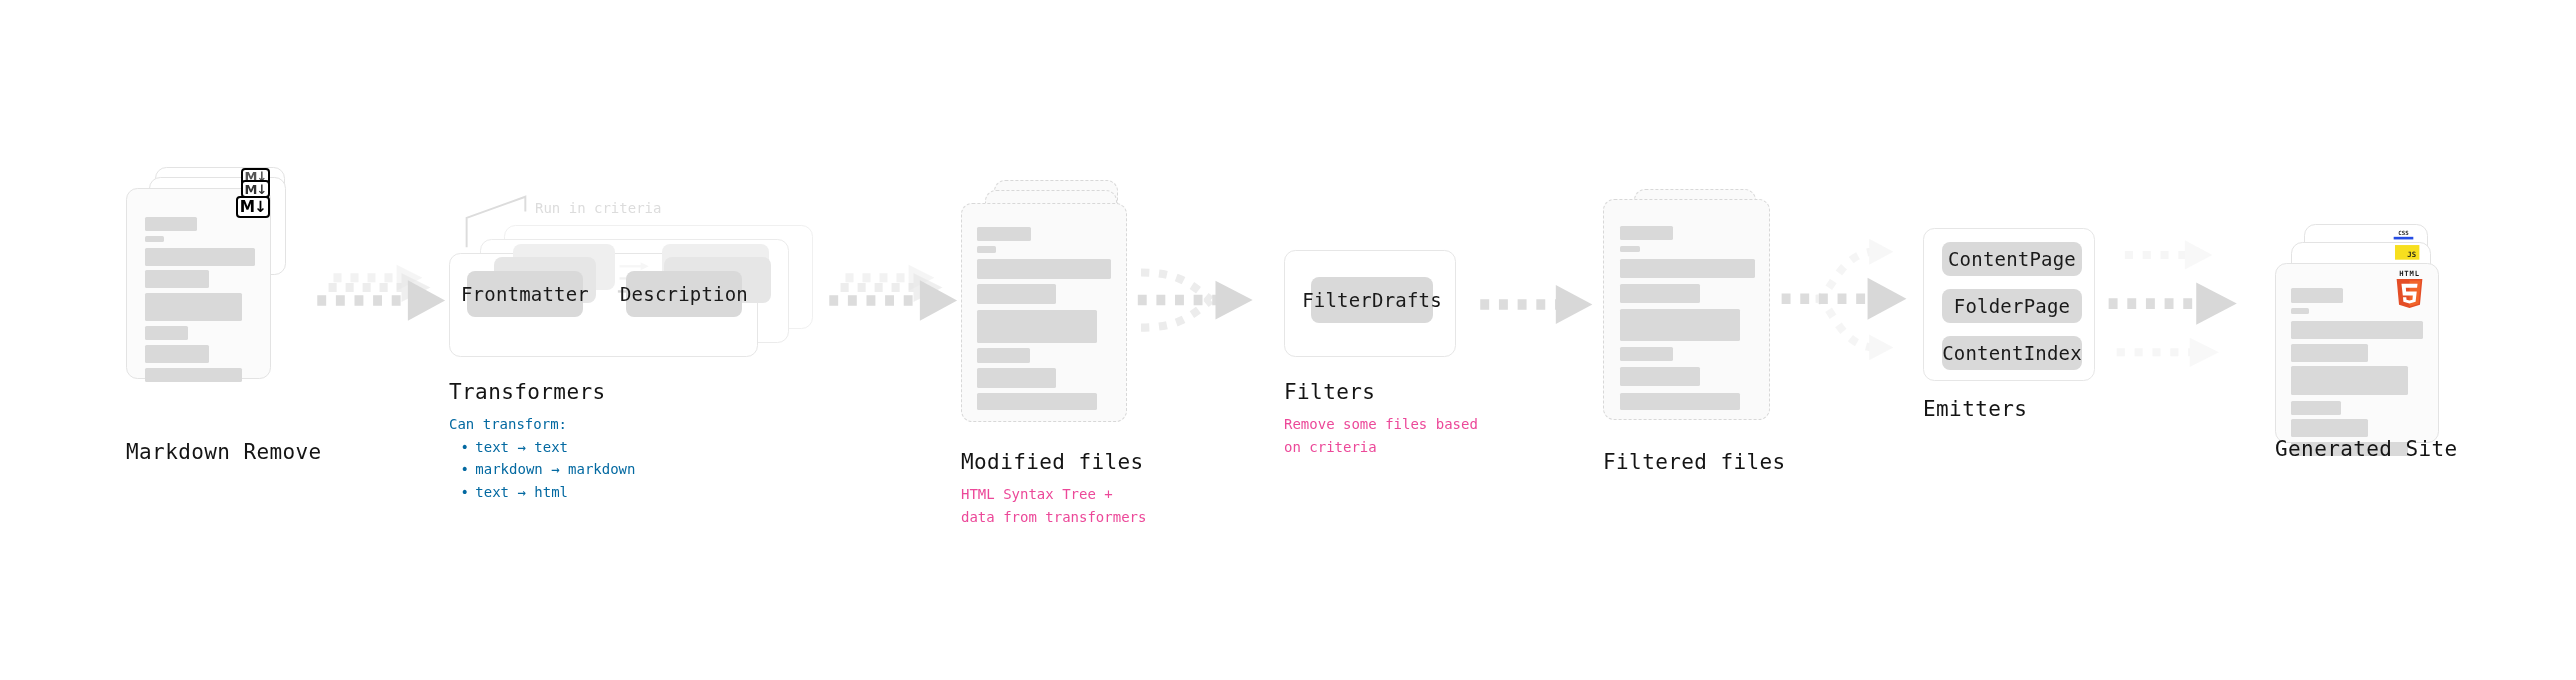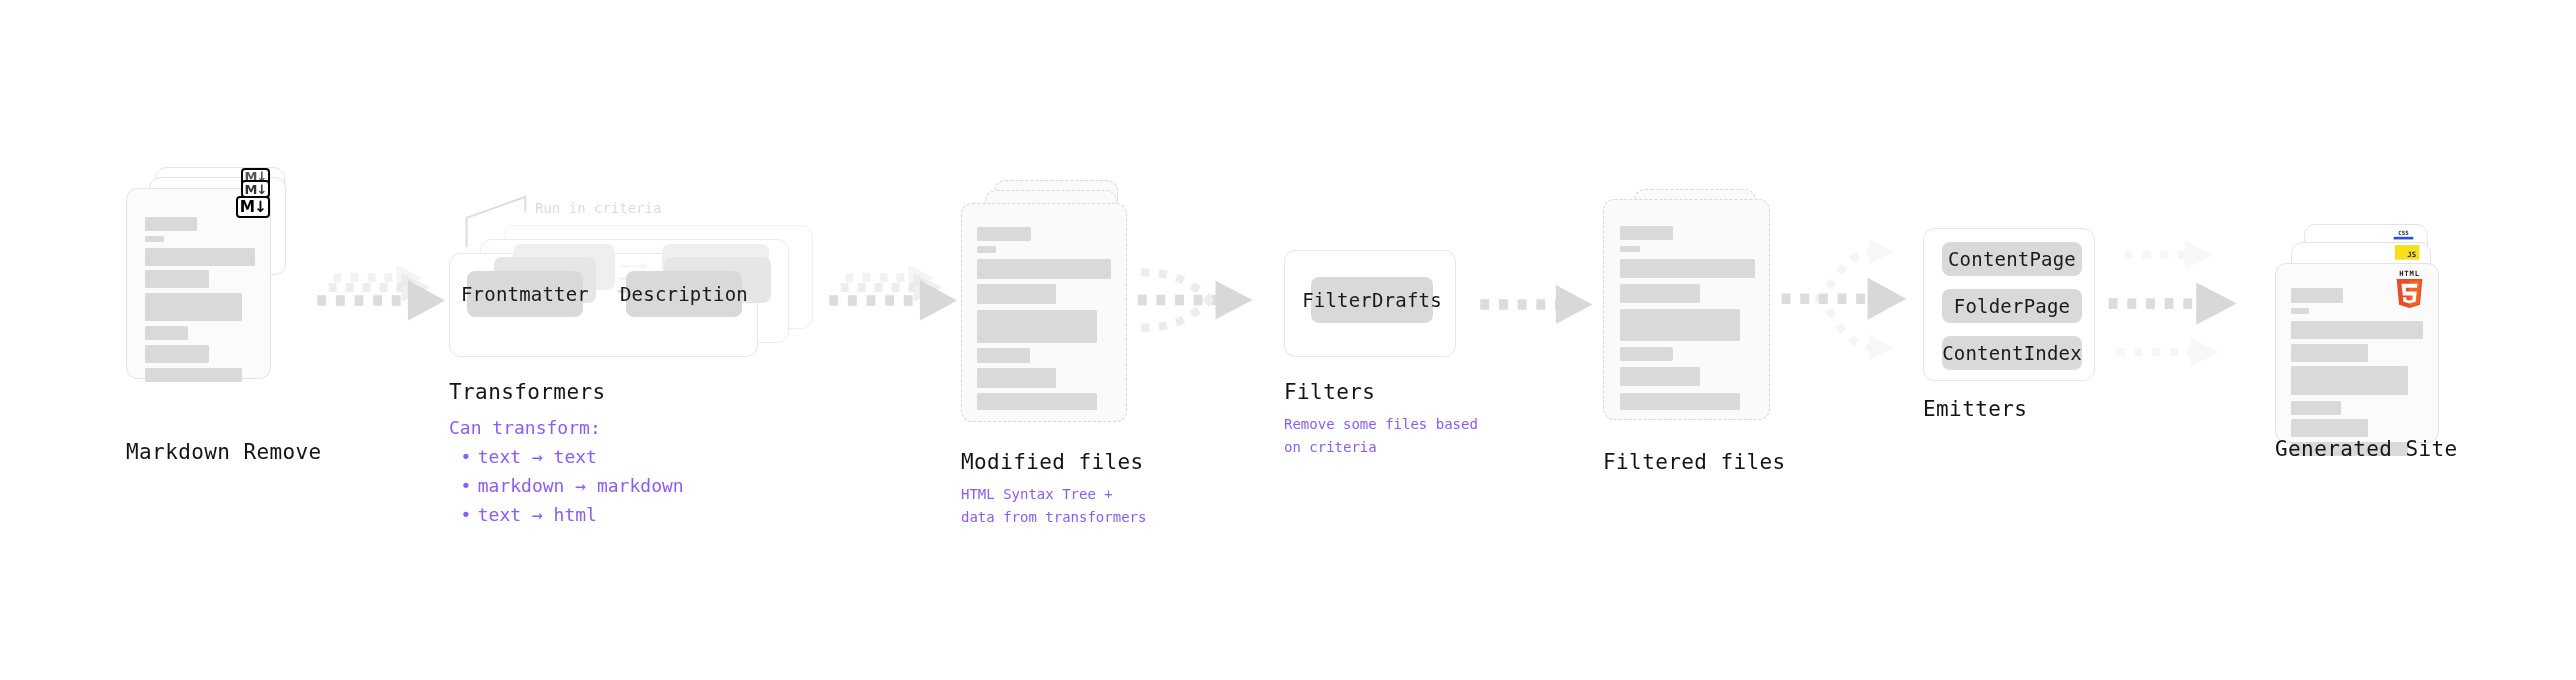--- a/index.html
+++ b/index.html
@@ -94,35 +94,35 @@
     position: absolute;
     font-size: 21px;
     color: #141414;
     letter-spacing: 0.4px;
     white-space: nowrap;
   }
   .subtitle {
     position: absolute;
     font-size: 14px;
     line-height: 1.62;
-    color: #8b5cf6;
+    color: #ec4899;
     white-space: pre-line;
   }
   .note {
     position: absolute;
     font-size: 14px;
     line-height: 1.62;
     color: #dcdcdc;
     white-space: nowrap;
   }
   .bullets {
     position: absolute;
-    font-size: 18px;
+    font-size: 14px;
     line-height: 1.62;
-    color: #8b5cf6;
+    color: #0369a1;
   }
   .bullets .b-head { display: block; }
   .bullets ul { margin: 0; padding: 0 0 0 11.4px; list-style: none; }
   .bullets li { white-space: nowrap; }
   .bullets li::before { content: "\2022"; margin-right: 6.5px; }
 
   svg.layer { position: absolute; overflow: visible; }
 </style>
 </head>
 <body>

